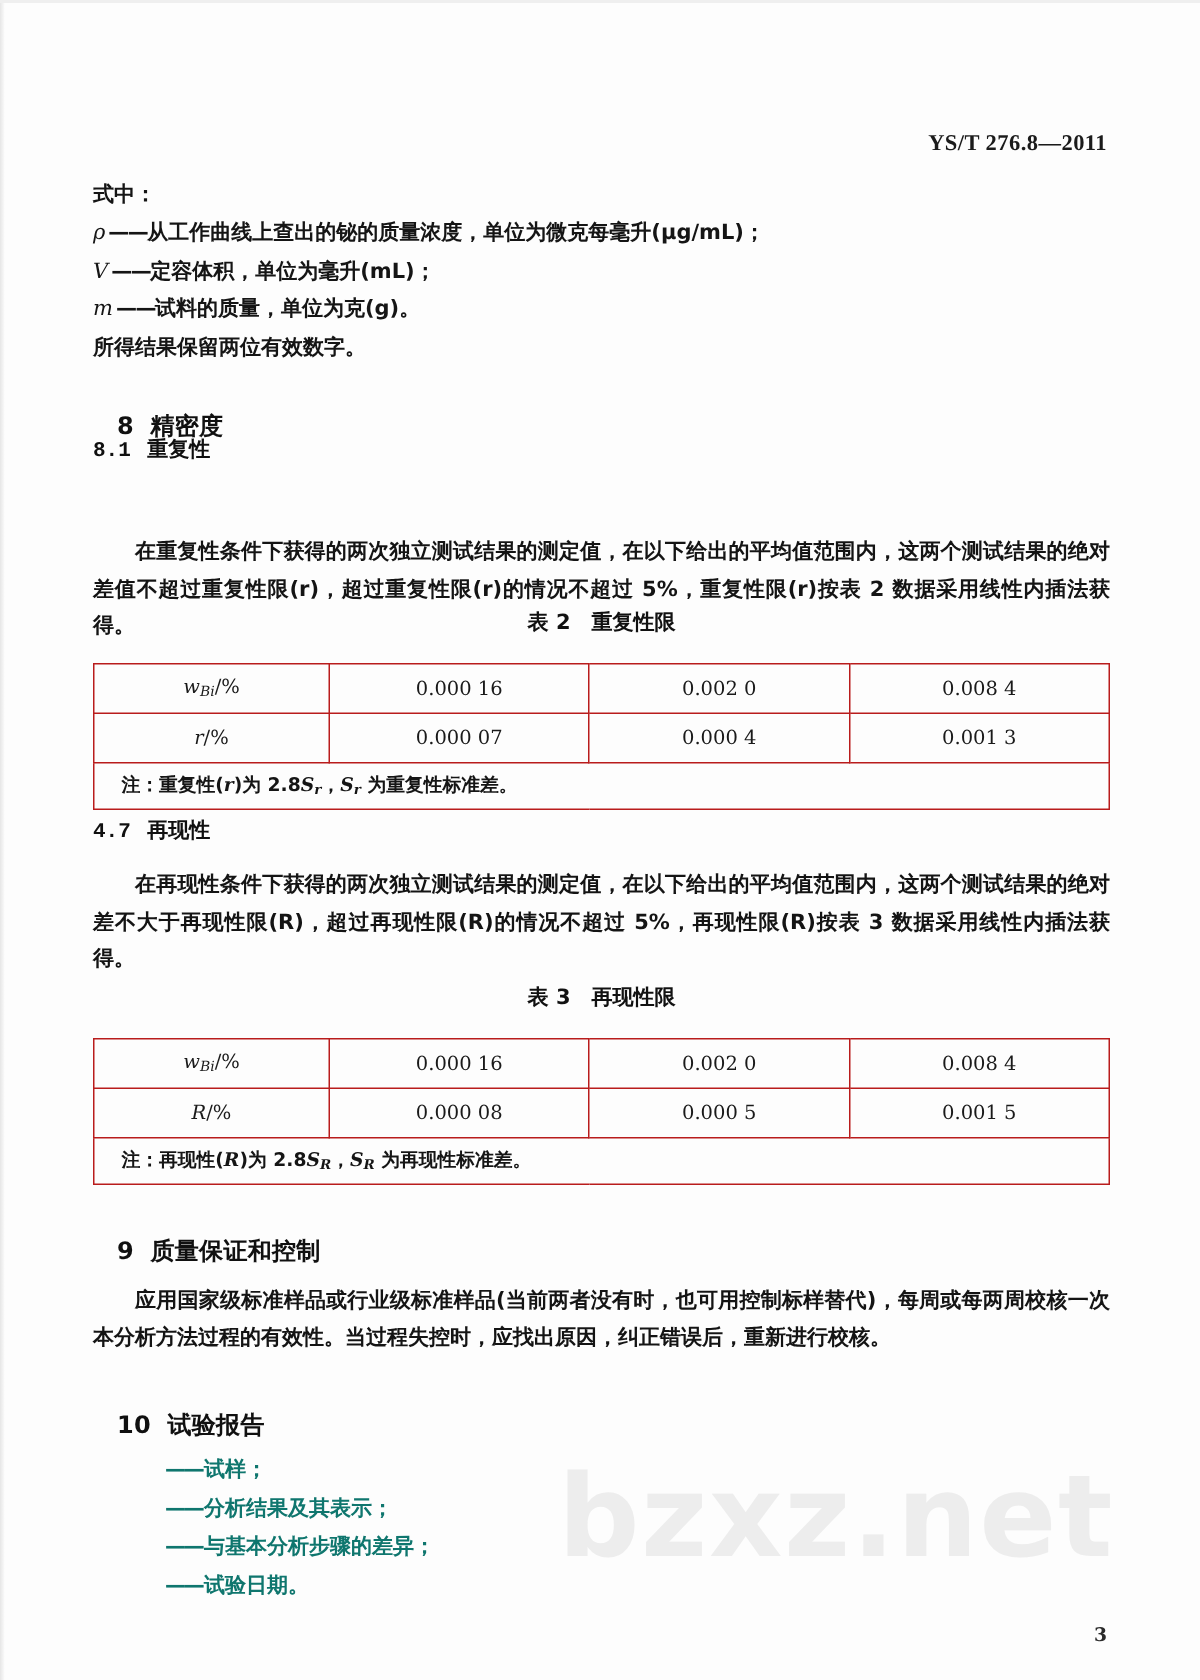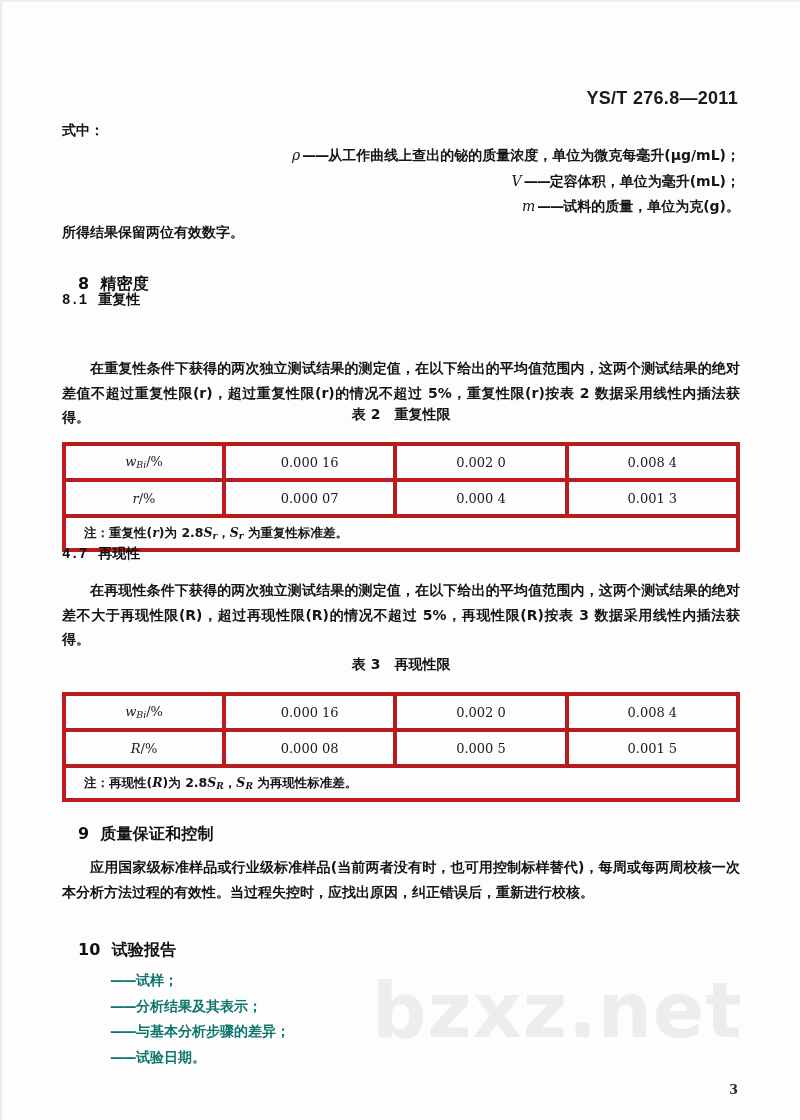--- a/index.html
+++ b/index.html
@@ -47,24 +47,24 @@
     white-space: nowrap;
   }
   .content {
     position: relative;
     z-index: 2;
   }
   .std-header {
     position: absolute;
     right: 62px;
     top: 88px;
-    font-size: 18px;
+    font-size: 15px;
     font-weight: bold;
     letter-spacing: .3px;
-    font-family: Liberation Sans, sans-serif;
+    font-family: Liberation Serif, serif;
     color: #1b1b1b;
   }
   .page-number {
     position: absolute;
     right: 62px;
     top: 1082px;
     font-size: 12.5px;
     font-weight: bold;
     color: #2a2a2a;
     font-family: "DejaVu Serif", "Liberation Serif", serif;
@@ -82,21 +82,20 @@
   }
   .deflist {
     margin-top: 0;
   }
   .defline {
     font-size: 14px;
     line-height: 25.5px;
     color: #151515;
     font-weight: 600;
     white-space: nowrap;
-    text-align: right;
   }
   .sym {
     font-family: "DejaVu Serif", "Liberation Serif", serif;
     font-style: italic;
     font-weight: normal;
     padding-right: 2px;
   }
   .dash {
     letter-spacing: -1px;
   }
@@ -138,21 +137,21 @@
     color: #111;
   }
   .tbl-caption .gap { padding: 0 5px; }
   table.data {
     border-collapse: collapse;
     width: 678px;
     table-layout: fixed;
     background: transparent;
   }
   table.data td {
-    border: 4px solid #b91c1c;
+    border: 1px solid #b91c1c;
     height: 30px;
     text-align: center;
     font-size: 13px;
     color: #1a1a1a;
     font-family: "DejaVu Serif", "Liberation Serif", serif;
     font-weight: normal;
   }
   table.data td.label-cell {
     width: 154px;
   }

